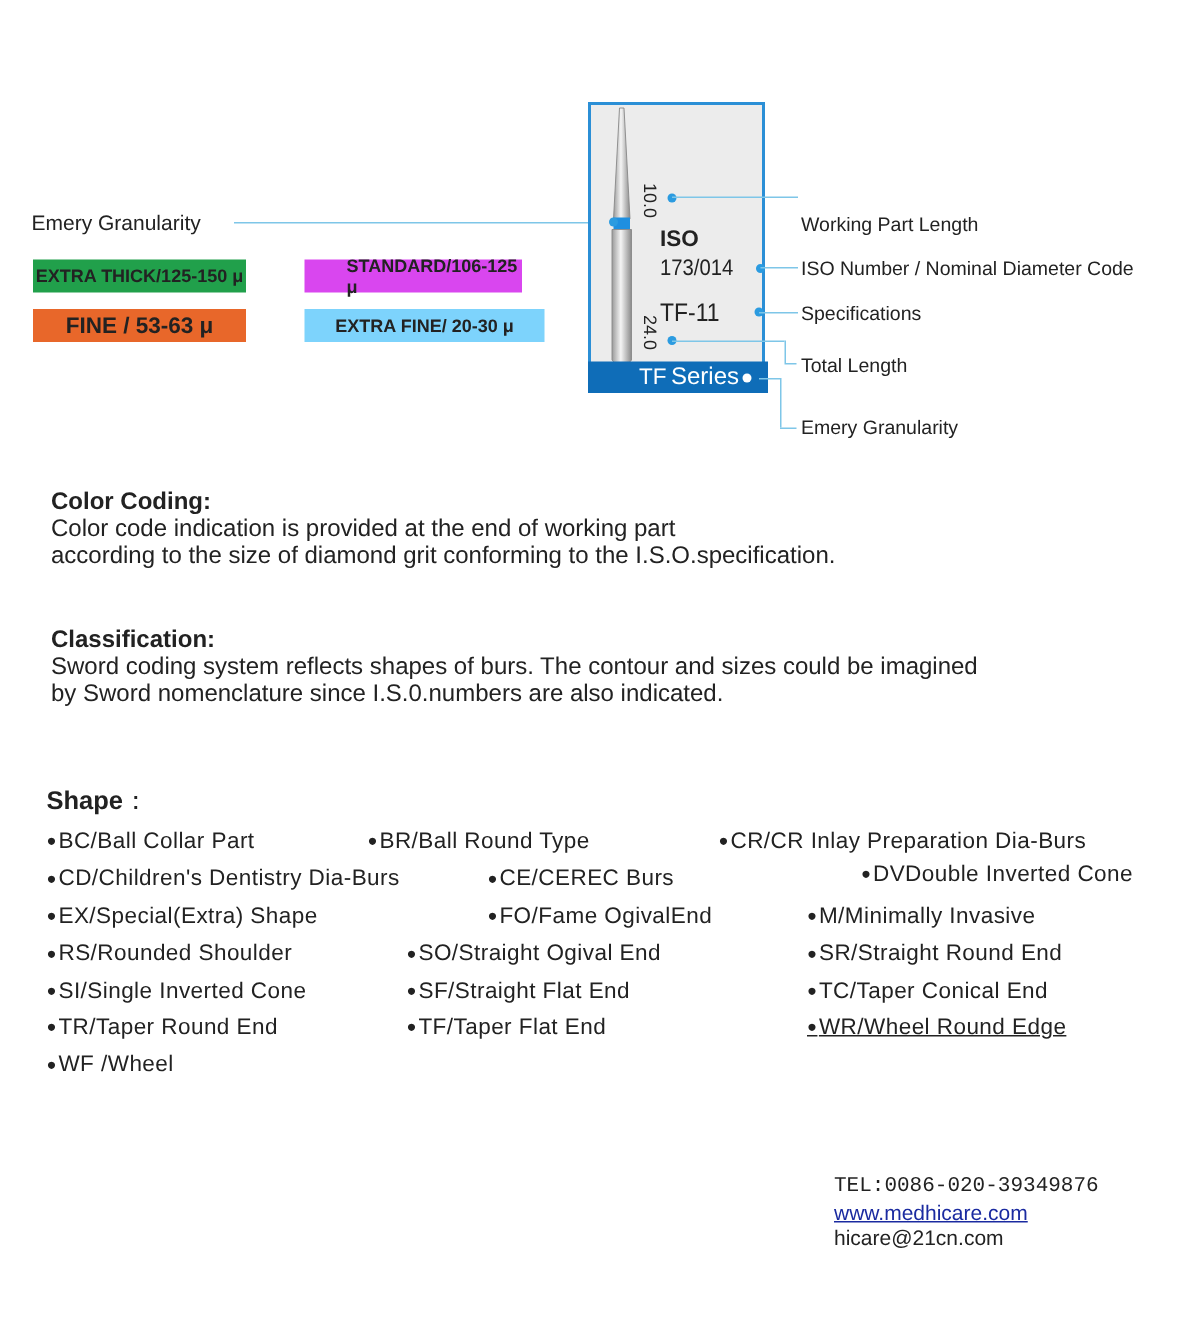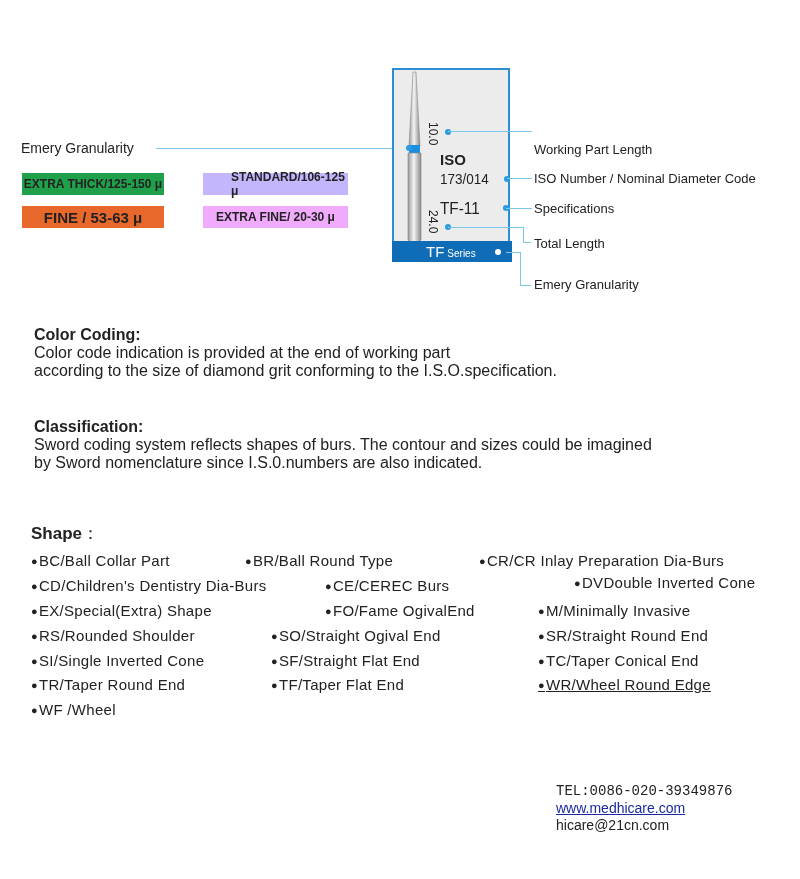--- a/index.html
+++ b/index.html
@@ -5,37 +5,37 @@
   html, body { margin:0; padding:0; background:#ffffff; }
   body { width:800px; height:879px; position:relative; overflow:hidden;
          font-family:"Liberation Sans", sans-serif; color:#222; }
   .abs { position:absolute; }
 
   
   .card { left:392px; top:68px; width:118px; height:193px; border:2px solid #2b8fd6;
           background:#ececec; box-sizing:border-box; }
   .card-footer { left:392px; top:241px; width:120px; height:21px; background:#0f6db8; color:#fff; }
   .card-footer .series { position:absolute; left:34px; top:2px; font-size:15px; }
-  .card-footer .series small { font-size:10px; margin-left:3px; }
+  .card-footer .series small { font-size:16px; margin-left:3px; }
   .dot { width:6px; height:6px; border-radius:50%; background:#2b9be0; position:absolute; }
   .dot.white { background:#fff; }
   .rot { transform:rotate(90deg); transform-origin:left top; font-size:12px; color:#222; }
   .iso-label { left:440px; top:151px; font-size:15px; font-weight:bold; }
   .iso-num { left:440px; top:170px; font-size:15px; transform:scaleX(0.9); transform-origin:left; }
   .tf-num { left:440px; top:199px; font-size:17px; transform:scaleX(0.9); transform-origin:left; }
 
   .line { background:#7ec6e8; position:absolute; }
   .callout { position:absolute; font-size:13px; color:#222; }
 
   .badge { position:absolute; height:22px; font-weight:bold; color:#222; font-size:12px;
            display:flex; align-items:center; justify-content:center; box-sizing:border-box; }
   .b-green { left:22px; top:173px; width:142px; background:#21a04b; }
-  .b-blue  { left:203px; top:173px; width:145px; background:#c4b5fd;padding-left:28px; }
+  .b-blue  { left:203px; top:173px; width:145px; background:#d946ef;padding-left:28px; }
   .b-orange{ left:22px; top:206px; width:142px; background:#e8672a; font-size:15px; }
-  .b-yellow{ left:203px; top:206px; width:145px; background:#f0abfc; }
+  .b-yellow{ left:203px; top:206px; width:160px; background:#7dd3fc; }
 
   .sec-title { position:absolute; font-size:16px; font-weight:bold; color:#222; }
   .sec-text { position:absolute; font-size:16px; line-height:18px; color:#222; }
 
   .shape-item { position:absolute; font-size:15px; color:#222; white-space:nowrap; letter-spacing:0.3px; }
   .shape-item .bullet { font-size:11px; margin-right:1px; position:relative; top:-1px; }
 
   .contact { position:absolute; left:556px; font-size:14px; color:#222; }
   .contact a { color:#1a2aa0; text-decoration:underline; }
 </style>

